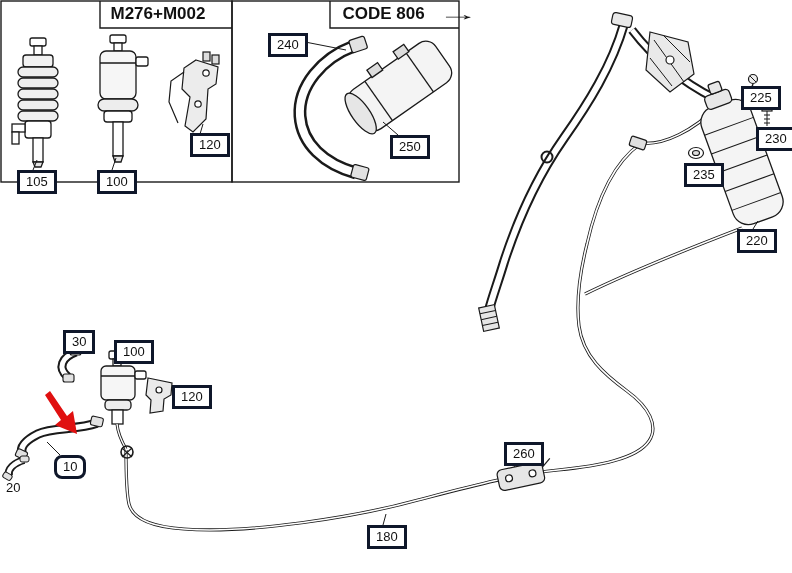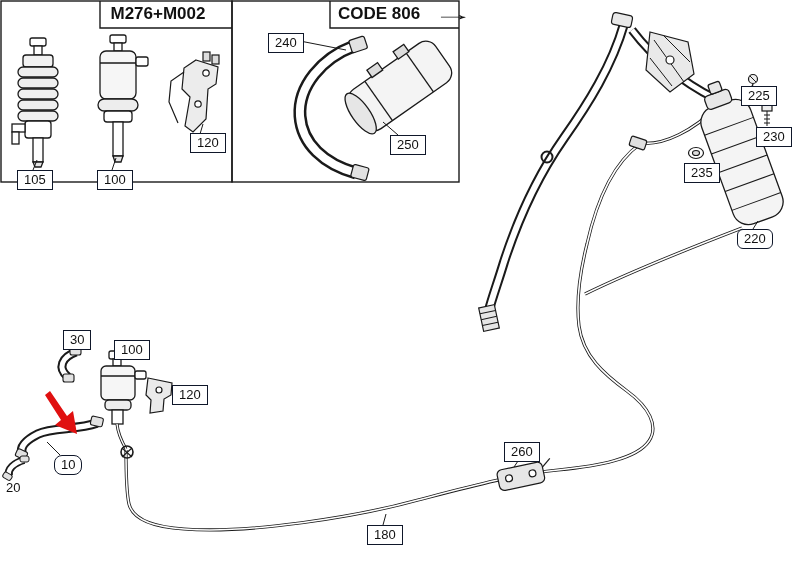--- a/index.html
+++ b/index.html
@@ -1,21 +1,21 @@
 <!DOCTYPE html>
 <html><head>
 <meta charset="utf-8">
 <style>
   * { margin:0; padding:0; box-sizing:border-box; }
   html,body { background:#ffffff; }
   body { font-family:"Liberation Sans", sans-serif; color:#111; }
   .stage { position:relative; width:792px; height:573px; background:#fff; overflow:hidden; }
   .art { position:absolute; left:0; top:0; }
   .plabel {
-    position:absolute; border:1px solid #0f172a; background:#fff;
+    position:absolute; border:3px solid #0f172a; background:#fff;
     font-size:13px; line-height:16px; padding:1px 6px; min-width:24px;
     text-align:center; color:#111; cursor:pointer;
   }
   .plabel.plain { border:none; background:transparent; padding:0; min-width:0; }
   .hdr {
     position:absolute; display:flex; align-items:center; justify-content:center;
     font-weight:bold; font-size:17px; color:#111; white-space:nowrap;
   }
   .hdr.left-align { justify-content:flex-start; padding-left:8px; }
   .arrow-glyph {
@@ -205,34 +205,34 @@
       <path d="M383,525 L386,514"></path>
       <path d="M753,229 L758,221"></path>
     </g>
 
     <path d="M50,391 L67,416 L73,411 L77,434 L55,425 L61,420 L45,395 Z" fill="#e01010" stroke="none"></path>
   </svg>
 
   <div class="hdr" style="left:100px; top:0; width:116px; height:28px;">
     <span>M276+M002</span>
   </div>
-  <div class="hdr left-align" style="left:330px; top:0; width:129px; height:28px;">
+  <div class="hdr left-align" style="left:330px; top:0; width:129px; height:28px;justify-content:center;">
     <span>CODE 806</span>
     <span class="arrow-glyph">→</span>
   </div>
 
   <div class="plabel" style="left:17px;  top:170px;">105</div>
   <div class="plabel" style="left:97px;  top:170px;">100</div>
   <div class="plabel" style="left:190px; top:133px;">120</div>
   <div class="plabel" style="left:268px; top:33px;">240</div>
   <div class="plabel" style="left:390px; top:135px;">250</div>
   <div class="plabel" style="left:741px; top:86px;">225</div>
   <div class="plabel" style="left:756px; top:127px;">230</div>
   <div class="plabel" style="left:684px; top:163px;">235</div>
-  <div class="plabel" style="left:737px; top:229px;border-radius:6px;">220</div>
+  <div class="plabel" style="left:737px; top:229px;">220</div>
   <div class="plabel" style="left:63px;  top:330px;">30</div>
   <div class="plabel" style="left:114px; top:340px;">100</div>
   <div class="plabel" style="left:172px; top:385px;">120</div>
   <div class="plabel" style="left:54px;  top:455px;border-radius:8px;">10</div>
   <div class="plabel plain" style="left:6px; top:480px;">20</div>
   <div class="plabel" style="left:504px; top:442px;">260</div>
   <div class="plabel" style="left:367px; top:525px;">180</div>
 
 </div>
 

